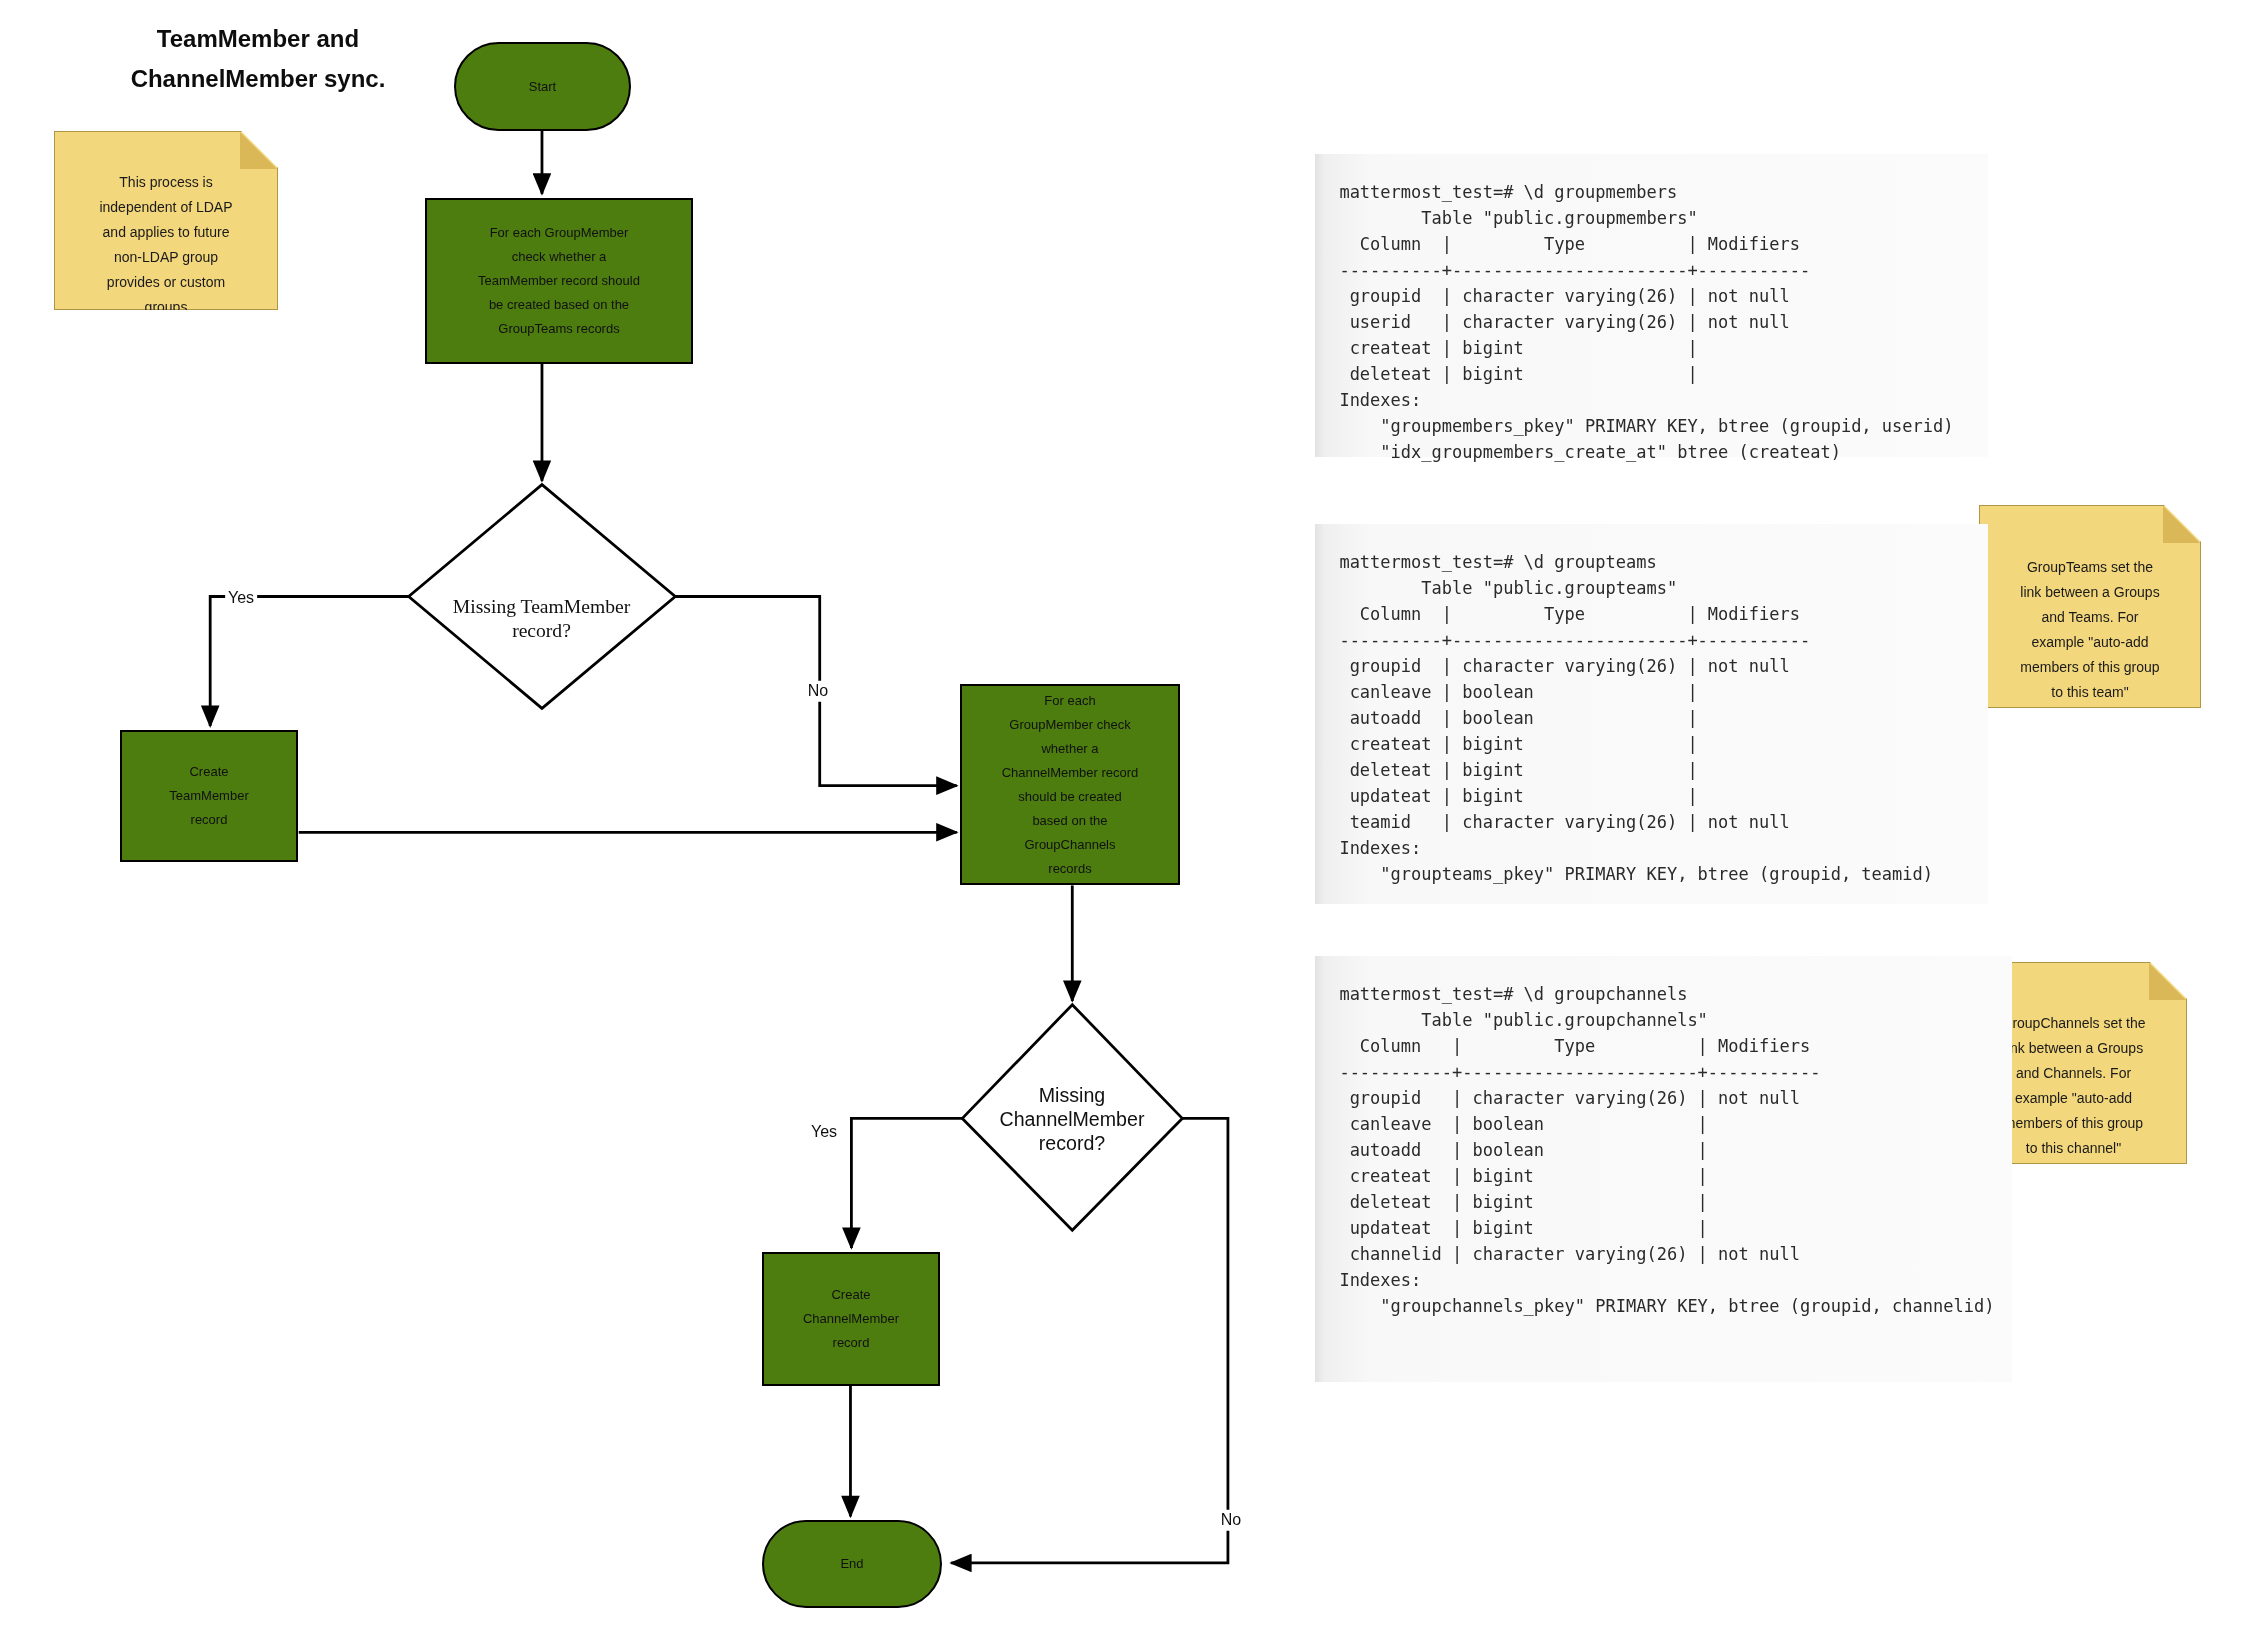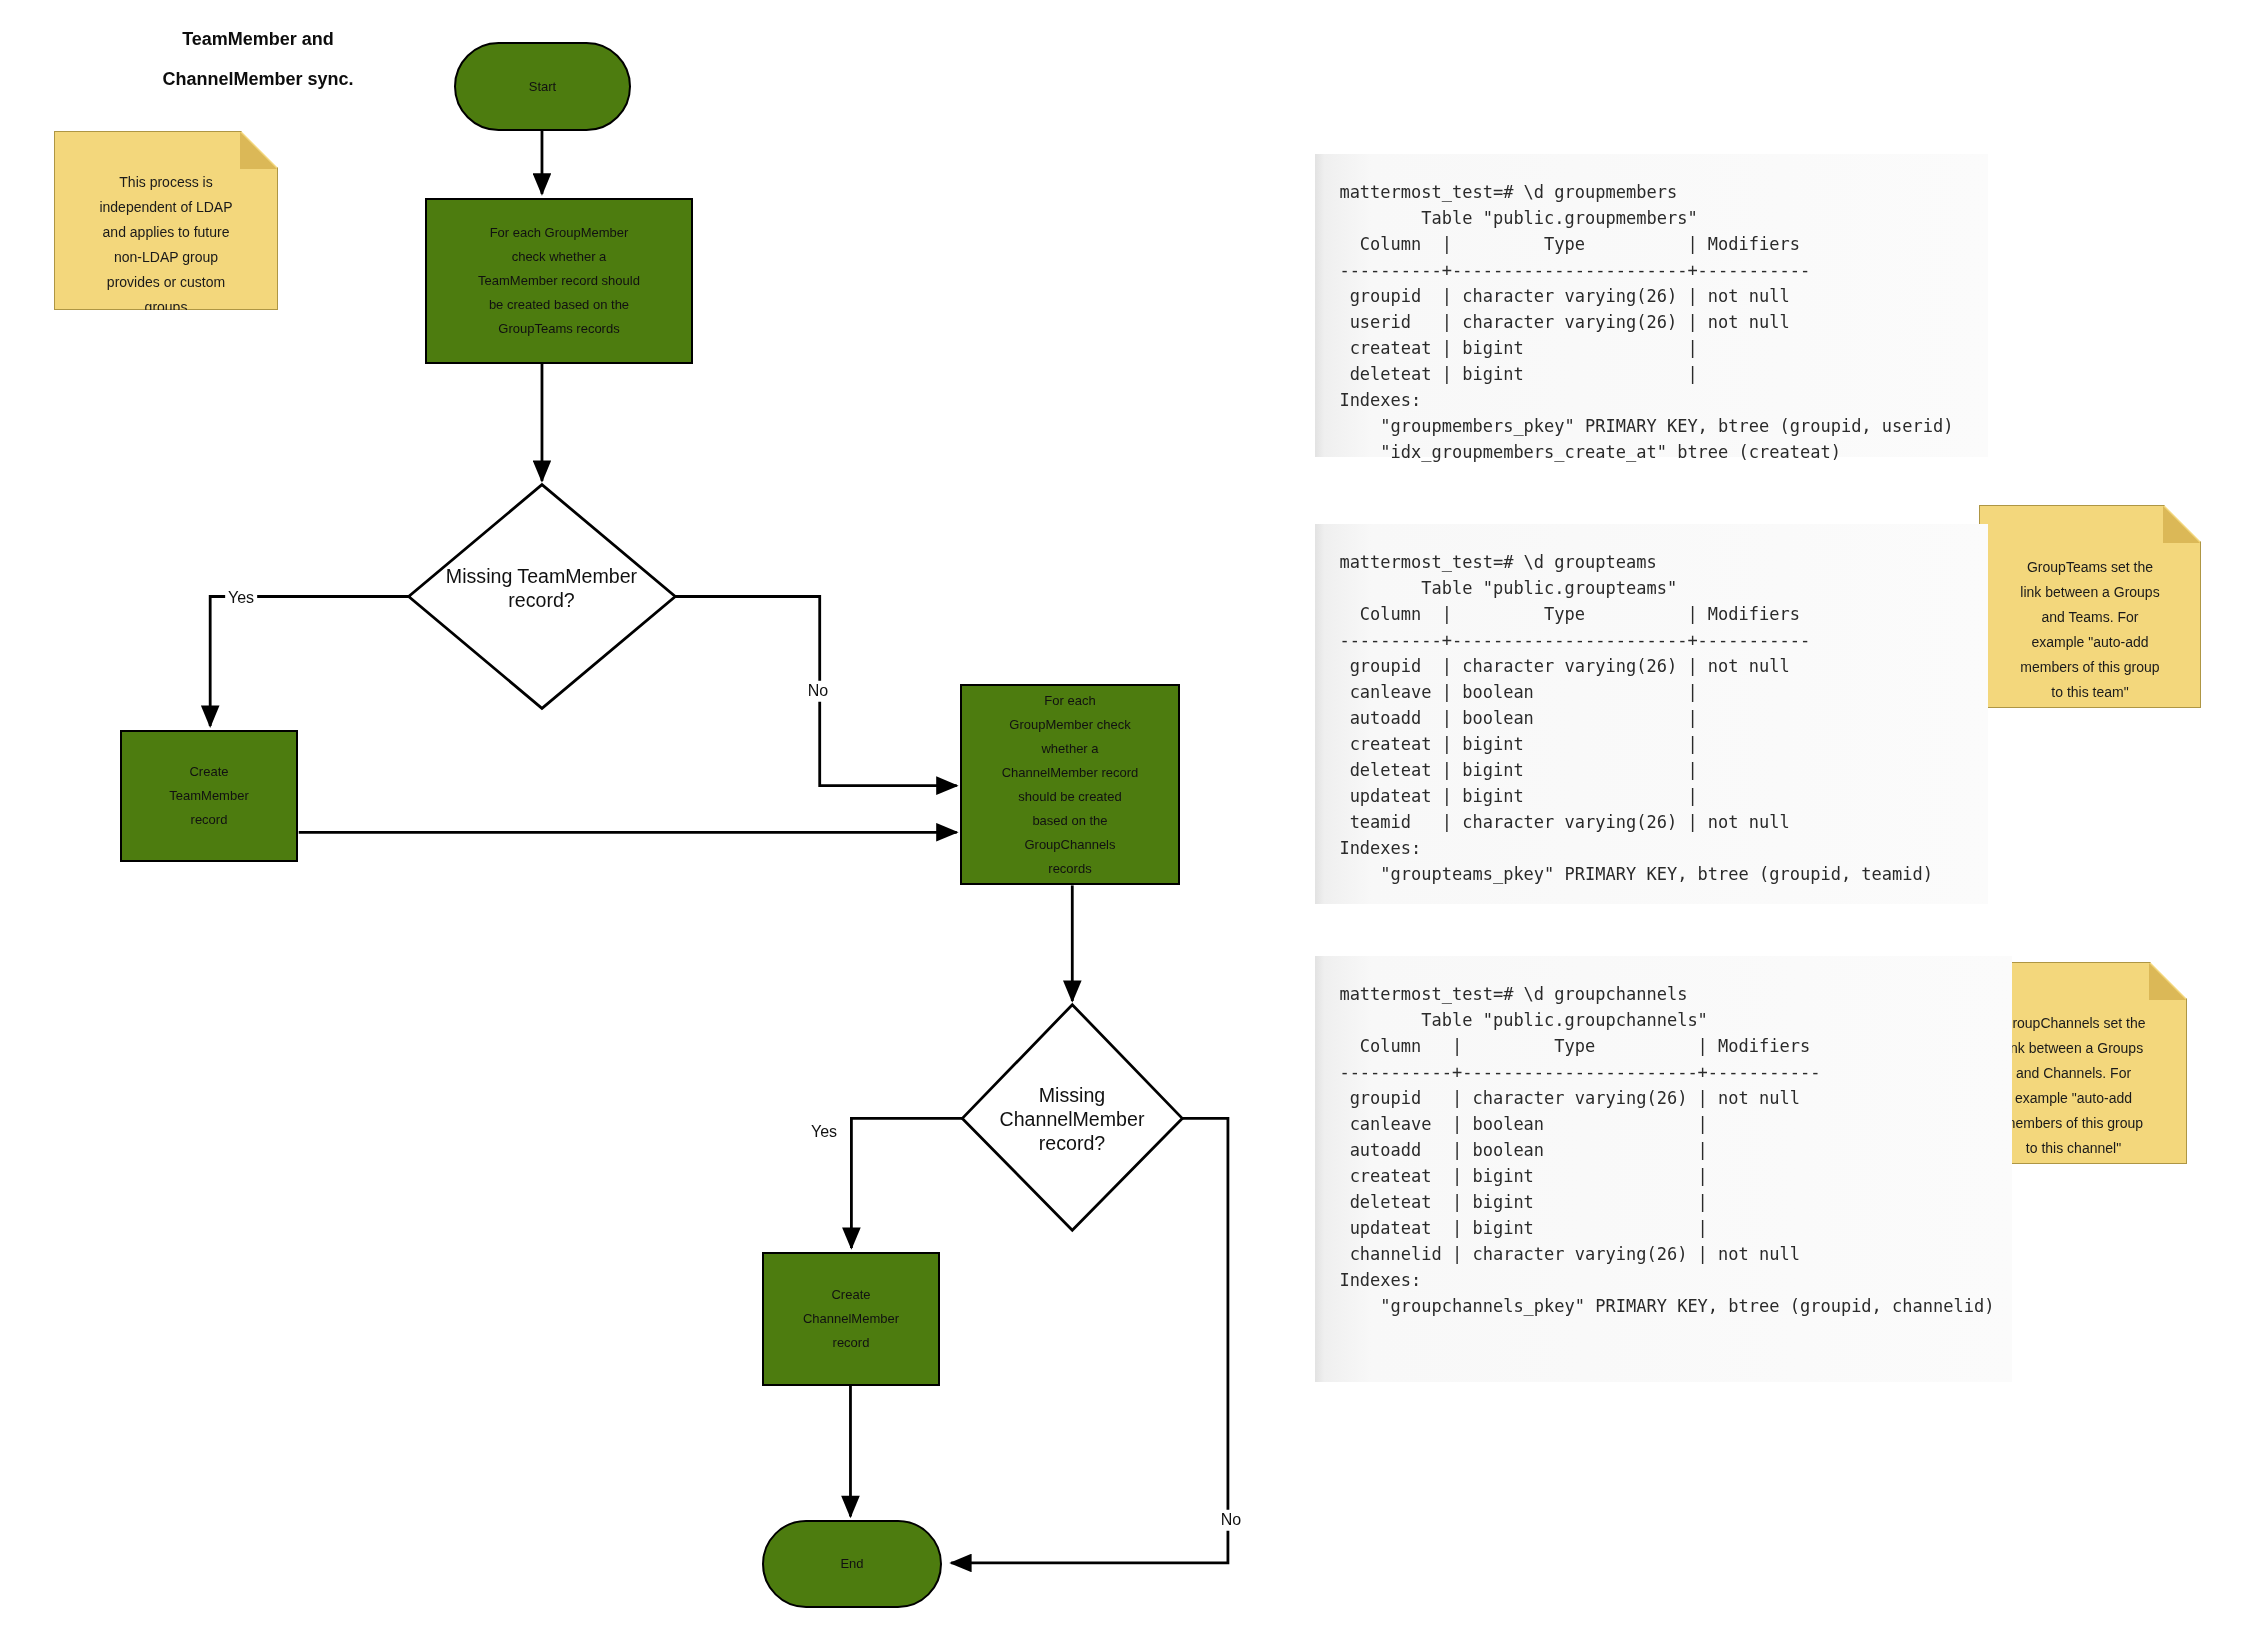--- a/index.html
+++ b/index.html
@@ -27,21 +27,21 @@
     position:absolute; display:flex; align-items:center; justify-content:center;
     text-align:center; font-size:19.6px; line-height:24px; white-space:pre-line;
   }
   .edge-label {
     position:absolute; transform:translate(-50%,-50%);
     background:#ffffff; padding:0 2.8px; font-size:16px; line-height:20.5px;
   }
 
   #page-title {
     position:absolute; left:90px; top:18.6px; width:336px;
-    font-size:18px; font-weight:bold; line-height:40px;
+    font-size:24px; font-weight:bold; line-height:40px;
     text-align:center; white-space:pre-line; color:#0d0d0d;
   }
 
   .sticky-note {
     position:absolute; box-sizing:border-box;
     background:#f3d77c; border:1.9px solid #ae9644;
     clip-path:polygon(0 0, calc(100% - 37px) 0, 100% 37px, 100% 100%, 0 100%);
     text-align:center; font-size:14px; line-height:25px;
     white-space:pre-line; color:#1a1a1a;
   }
@@ -62,21 +62,21 @@
   .terminal pre {
     margin:16px; font-family:"DejaVu Sans Mono", monospace;
     font-size:17px; line-height:26px; color:#2a2a2a; white-space:pre;
   }
   #terminal-groupmembers  { left:1315px; top:154px;  width:673px; height:303px; }
   #terminal-groupteams    { left:1315px; top:524px;  width:673px; height:380px; }
   #terminal-groupchannels { left:1315px; top:956px; width:697px; height:426px; }
 
   #node-start        { left:454px;  top:42px;   width:177px; height:89px; }
   #node-check-tm     { left:408px;  top:198px;  width:268px; height:166px;margin-left:17px; }
-  #d1-text           { left:427px;  top:552px;  width:229px; height:71px; }
+  #d1-text           { left:427px;  top:583px;  width:229px; height:71px;font-family:Liberation Serif, serif; }
   #node-create-tm    { left:120px;  top:730px;  width:178px; height:132px; }
   #node-check-cm     { left:960px; top:684px;  width:220px; height:201px; }
   #d2-text           { left:979px; top:1063px; width:186px; height:112px; }
   #node-create-cm    { left:762px;  top:1252px; width:178px; height:134px; }
   #node-end          { left:762px;  top:1520px; width:180px; height:88px; }
 
   #label-yes-1 { left:241px;  top:598px;  }
   #label-no-1  { left:818px;  top:691px;  }
   #label-yes-2 { left:824px;  top:1132px; }
   #label-no-2  { left:1231px; top:1520px; }

